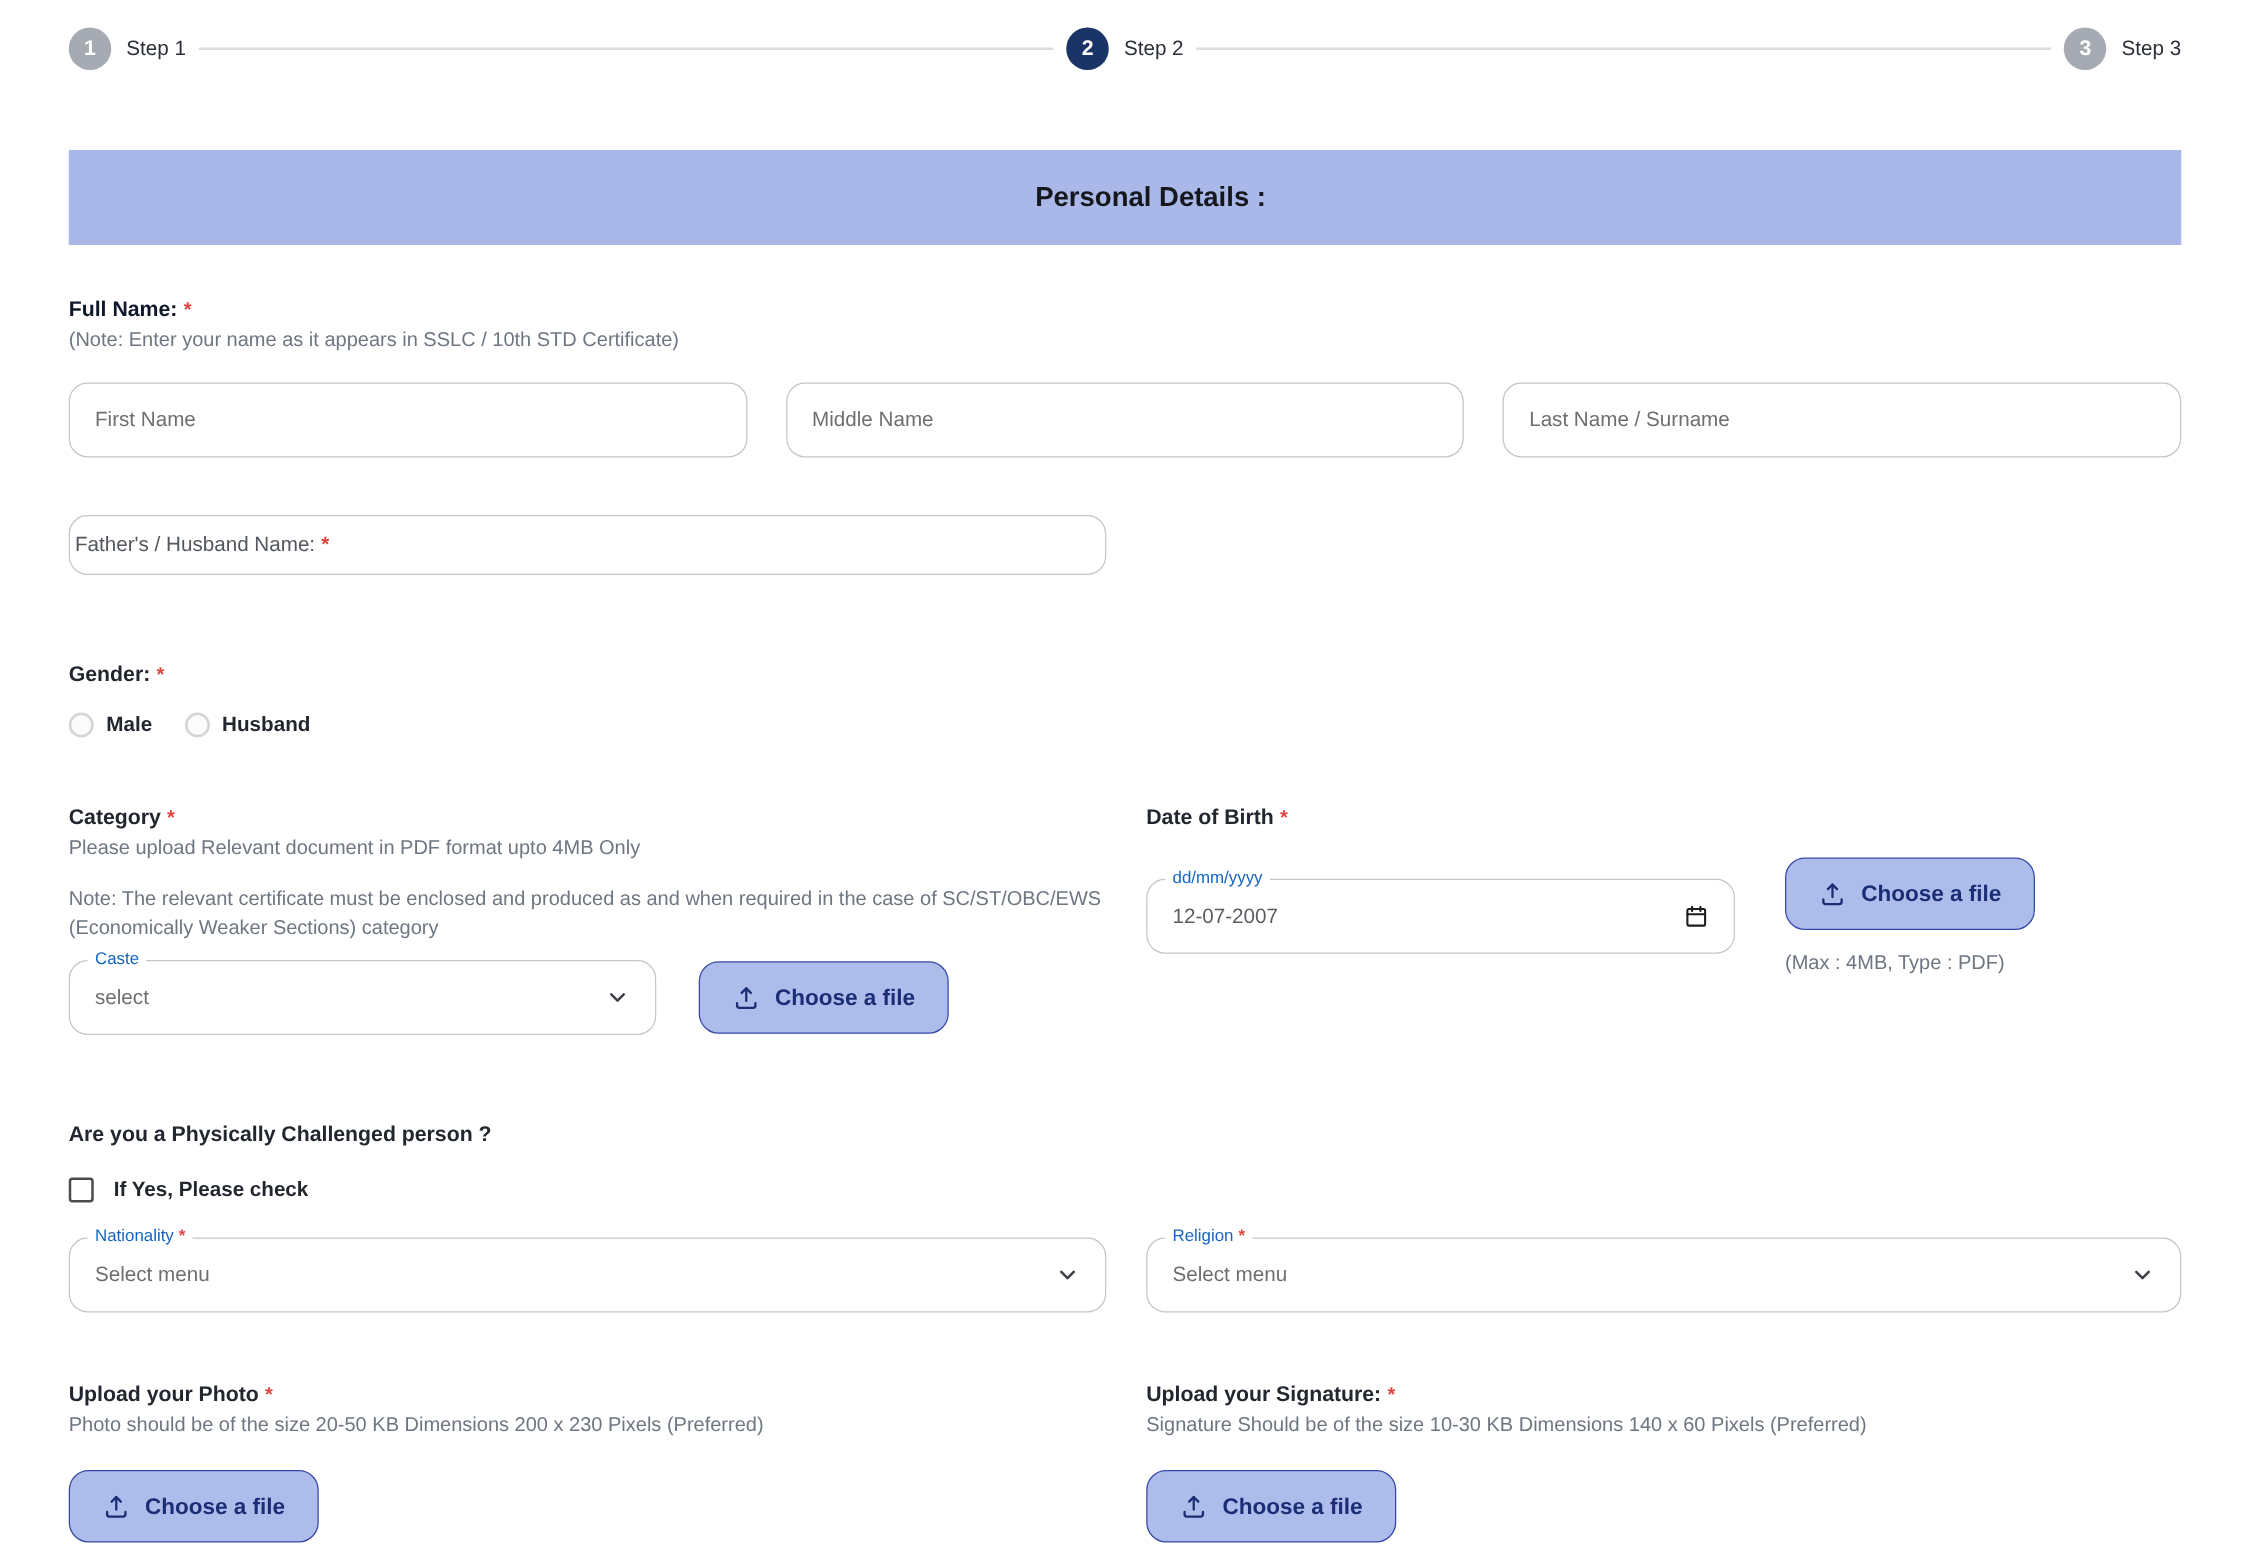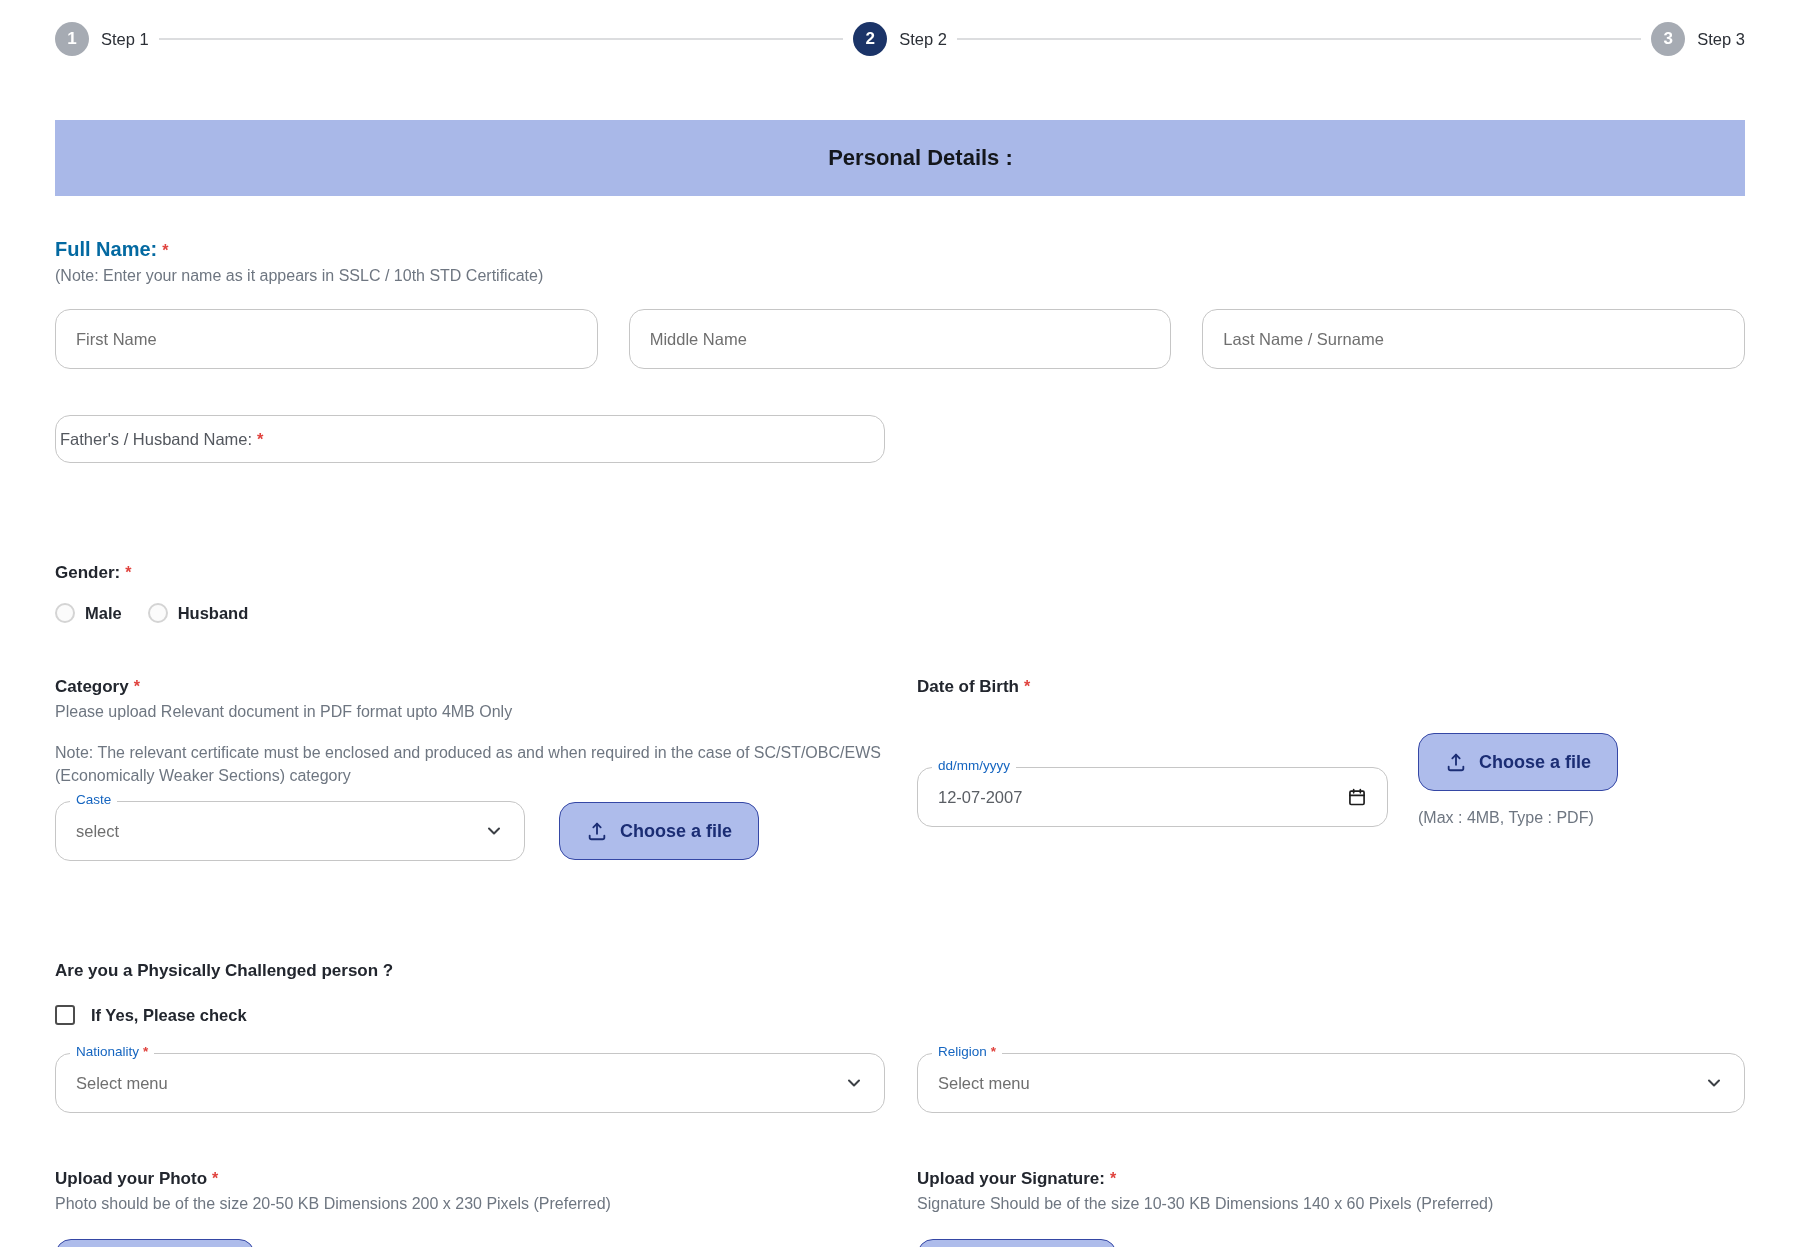--- a/index.html
+++ b/index.html
@@ -25,21 +25,21 @@
   .step-line { flex:1 1 auto; height:2px; background:#dcdddf; margin:0 10px; }
 
   
   .band {
     margin-top:64px; height:76px; background:#a9b8e8;
     display:flex; align-items:center; justify-content:center;
   }
   .band-title { font-size:22px; font-weight:700; color:#14171c;margin-left:41px; }
 
   
-  .lbl-blue { color:#0369a1; font-size:20px; font-weight:600; }
+  .lbl-blue { color:#0f172a; font-size:17px; font-weight:600; }
   .req { color:#e0433e; font-weight:700; padding-left:5px; }
   .hint { color:#6e7681; font-size:16px; }
   .sec-label { font-size:17px; font-weight:600; color:#22262e; }
 
   
   .txt-input {
     height:60px; width:100%;
     border:1px solid #c6c6c6; border-radius:15px;
     padding:0 20px; font-size:16.5px; color:#444;
     font-family:"Liberation Sans","DejaVu Sans",sans-serif;
@@ -90,35 +90,35 @@
     color:#1b2d74; font-size:18px; font-weight:600;
     font-family:"Liberation Sans","DejaVu Sans",sans-serif;
   }
   .file-btn svg { display:block; }
 
   
   .cat-dob { margin-top:54px; }
   .cat-note { margin-top:20px; max-width:830px; line-height:1.45; }
   .caste-row { display:flex; align-items:center; gap:34px; margin-top:14px; }
   .caste-field { width:470px; }
-  .dob-row { display:flex; align-items:flex-end; gap:30px; margin-top:36px; }
+  .dob-row { display:flex; align-items:center; gap:40px; margin-top:22px; }
   .dob-field { width:471px; }
   .btn-col { display:flex; flex-direction:column; gap:18px; }
 
   
   .selects-row { margin-top:28px; }
 
   
   .uploads { margin-top:56px; }
   .upload-hint { margin-top:6px; }
   .upload-btn-wrap { margin-top:26px; }
 
   .mt6 { margin-top:6px; }
   .mt42 { margin-top:42px; }
-  .mt70 { margin-top:100px; }
+  .mt70 { margin-top:70px; }
 </style>
 </head>
 <body>
 
 <div class="page">
 
   <div class="stepper">
     <div class="step">
       <div class="step-circle">1</div>
       <div class="step-label">Step 1</div>

